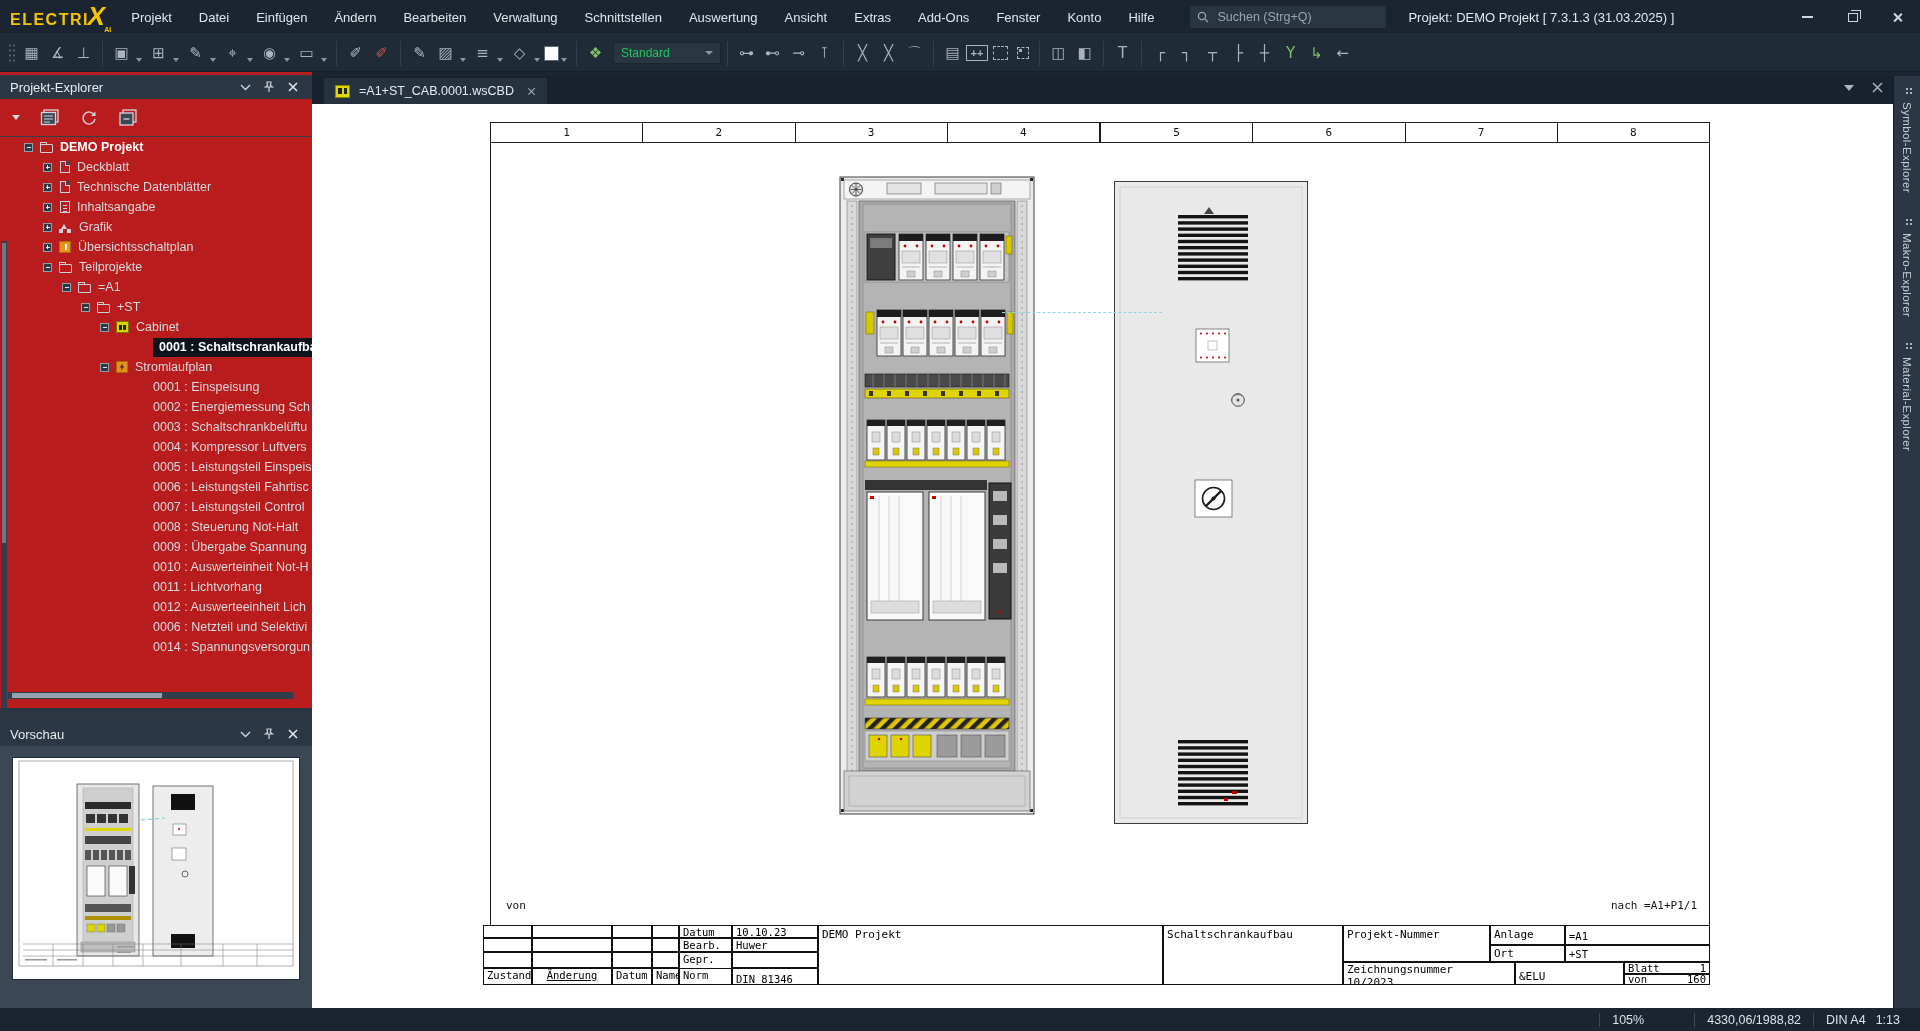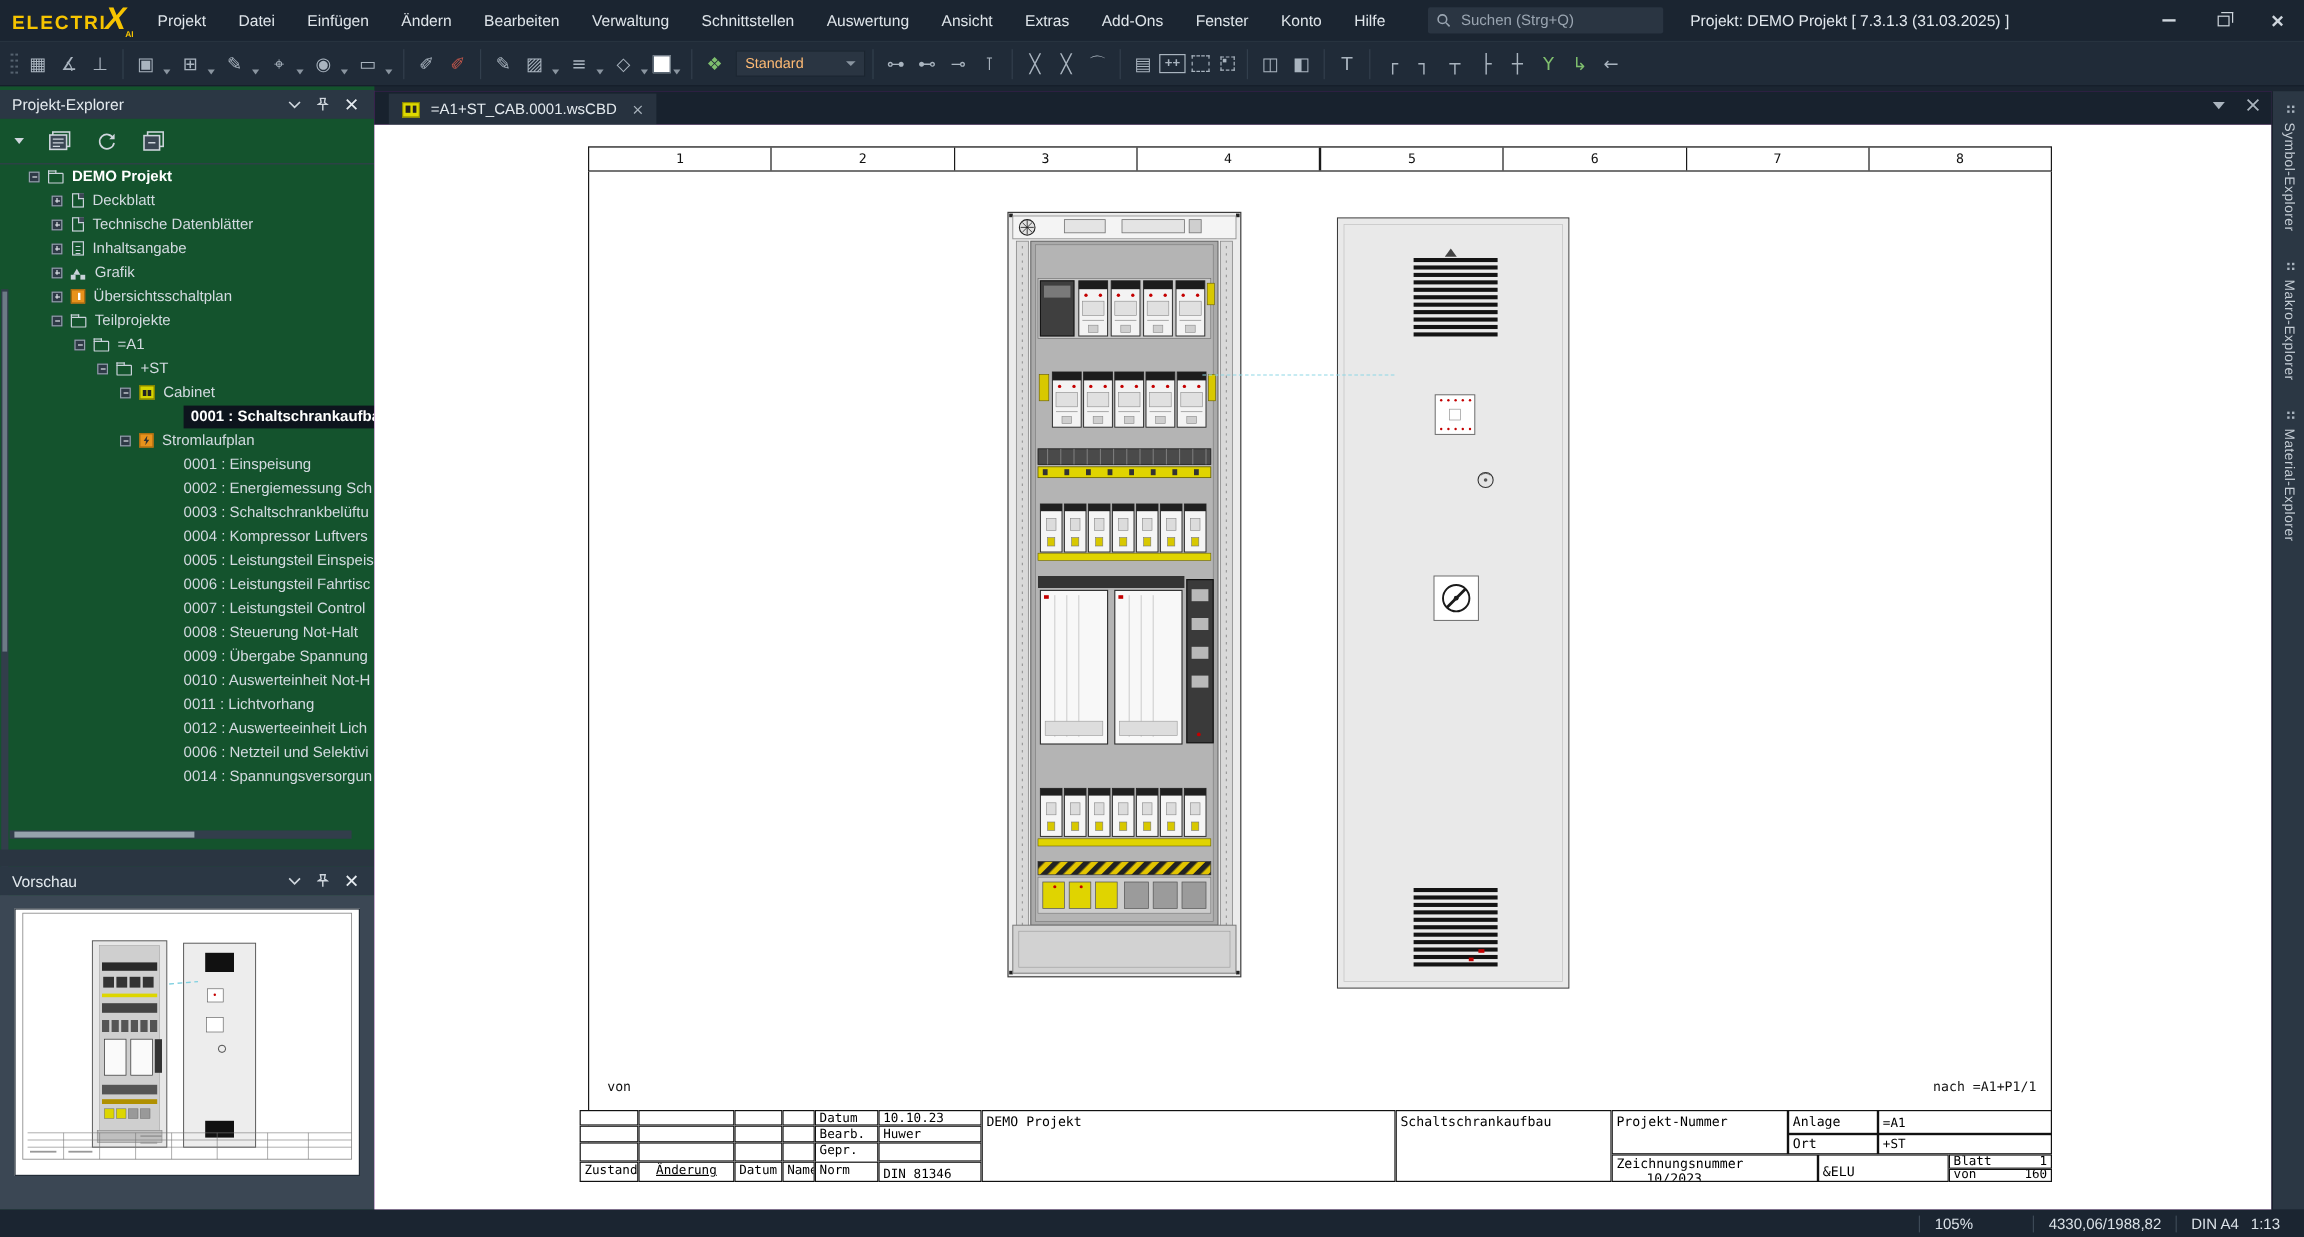--- a/index.html
+++ b/index.html
@@ -35,25 +35,25 @@
   .tbtn{min-width:25px;height:27px;display:flex;align-items:center;justify-content:center;color:#a9b4bf;font-size:15px;position:relative;font-family:"DejaVu Sans",sans-serif;}
   .tbtn.mono{font-family:"DejaVu Sans Mono",monospace;}
   .tbtn.green{color:#7fbf6e;}
   .tbtn.red{color:#c0564a;}
   .caret{width:0;height:0;border-left:3.5px solid transparent;border-right:3.5px solid transparent;border-top:4px solid #8a95a0;margin:14px 3px 0 1px;}
   .swatch{width:15px;height:15px;background:#ffffff;border:1px solid #5b6875;}
   .dashbox{width:15px;height:14px;border:1.3px dashed #a9b4bf;margin:0 4px;}
   .dashbox.small{width:12px;height:12px;position:relative;}
   .dashbox.small::before{content:"";position:absolute;left:1px;top:1px;width:3px;height:3px;background:#a9b4bf;}
   .ppbox{min-width:22px;height:16px;border:1.2px solid #a9b4bf;color:#a9b4bf;font-size:11px;font-weight:bold;display:flex;align-items:center;justify-content:center;padding:0 2px;}
-  .tsel{width:108px;height:22px;background:#2a3542;border:1px solid #1b2530;color:#fdba74;font-size:12px;display:flex;align-items:center;justify-content:space-between;padding:0 7px;margin-left:4px;gap:20px;}
+  .tsel{width:108px;height:22px;background:#2a3542;border:1px solid #1b2530;color:#22c55e;font-size:12px;display:flex;align-items:center;justify-content:space-between;padding:0 7px;margin-left:4px;gap:20px;}
   .tsel-caret{width:0;height:0;border-left:4px solid transparent;border-right:4px solid transparent;border-top:4.5px solid #8a95a0;}
 
   
-  .lpanel{position:absolute;left:0;top:72px;width:312px;height:936px;background:#14532d;}
+  .lpanel{position:absolute;left:0;top:72px;width:312px;height:936px;background:#b91c1c;}
   .phead{height:24px;background:#2b3744;display:flex;align-items:center;padding:0 10px;color:#e4eaef;font-size:13px;}
   .phead .sp{flex:1;}
   .phicon{width:18px;height:18px;display:flex;align-items:center;justify-content:center;margin-left:6px;}
   .ptools{height:38px;display:flex;align-items:center;padding:0 12px;gap:20px;border-bottom:1px solid #333f4c;}
   .tri-dn{width:0;height:0;border-left:4.5px solid transparent;border-right:4.5px solid transparent;border-top:5.5px solid #cfd6dd;}
   .tsearch-wrap{padding:8px 10px 6px 10px;}
   .tsearch{width:100%;height:21px;background:#323e4b;border:1px solid #2a3440;color:#cfd6dd;font-size:12px;padding:0 7px;outline:none;font-family:"Liberation Sans",sans-serif;}
   .tsearch::placeholder{color:#8b97a3;}
   .tree{position:relative;height:524px;overflow:hidden;padding-left:8px;}
   .trow{display:flex;align-items:center;gap:7px;height:20px;font-size:12.5px;color:#d3dae0;white-space:nowrap;}
@@ -725,21 +725,21 @@
 
       <div class="tb" style="left:506px;top:821px;width:345px;height:60px;padding-top:2px;font-size:11px;">DEMO Projekt</div>
       <div class="tb" style="left:851px;top:821px;width:180px;height:60px;padding-top:2px;font-size:11px;">Schaltschrankaufbau</div>
       <div class="tb" style="left:1031px;top:821px;width:147px;height:37px;padding-top:2px;font-size:11px;">Projekt-Nummer</div>
       <div class="tb" style="left:1178px;top:821px;width:75px;height:20px;padding-top:2px;font-size:11px;">Anlage</div>
       <div class="tb" style="left:1253px;top:821px;width:145px;height:20px;padding-top:4px;">=A1</div>
       <div class="tb" style="left:1178px;top:841px;width:75px;height:17px;padding-top:1px;font-size:11px;">Ort</div>
       <div class="tb" style="left:1253px;top:841px;width:145px;height:17px;padding-top:2px;">+ST</div>
       <div class="tb" style="left:1031px;top:858px;width:172px;height:23px;font-size:11px;">
         <span style="display:block;">Zeichnungsnummer</span>
-        <span style="display:block;margin-left:25px;">10/2023</span>
+        <span style="display:block;">10/2023</span>
       </div>
       <div class="tb bot" style="left:1203px;top:858px;width:109px;height:23px;font-size:11px;">&amp;ELU</div>
       <div class="tb flexsb" style="left:1312px;top:858px;width:86px;height:12px;">
         <span>Blatt</span>
         <span>1</span>
       </div>
       <div class="tb flexsb" style="left:1312px;top:870px;width:86px;height:11px;">
         <span>von</span>
         <span>160</span>
       </div>

